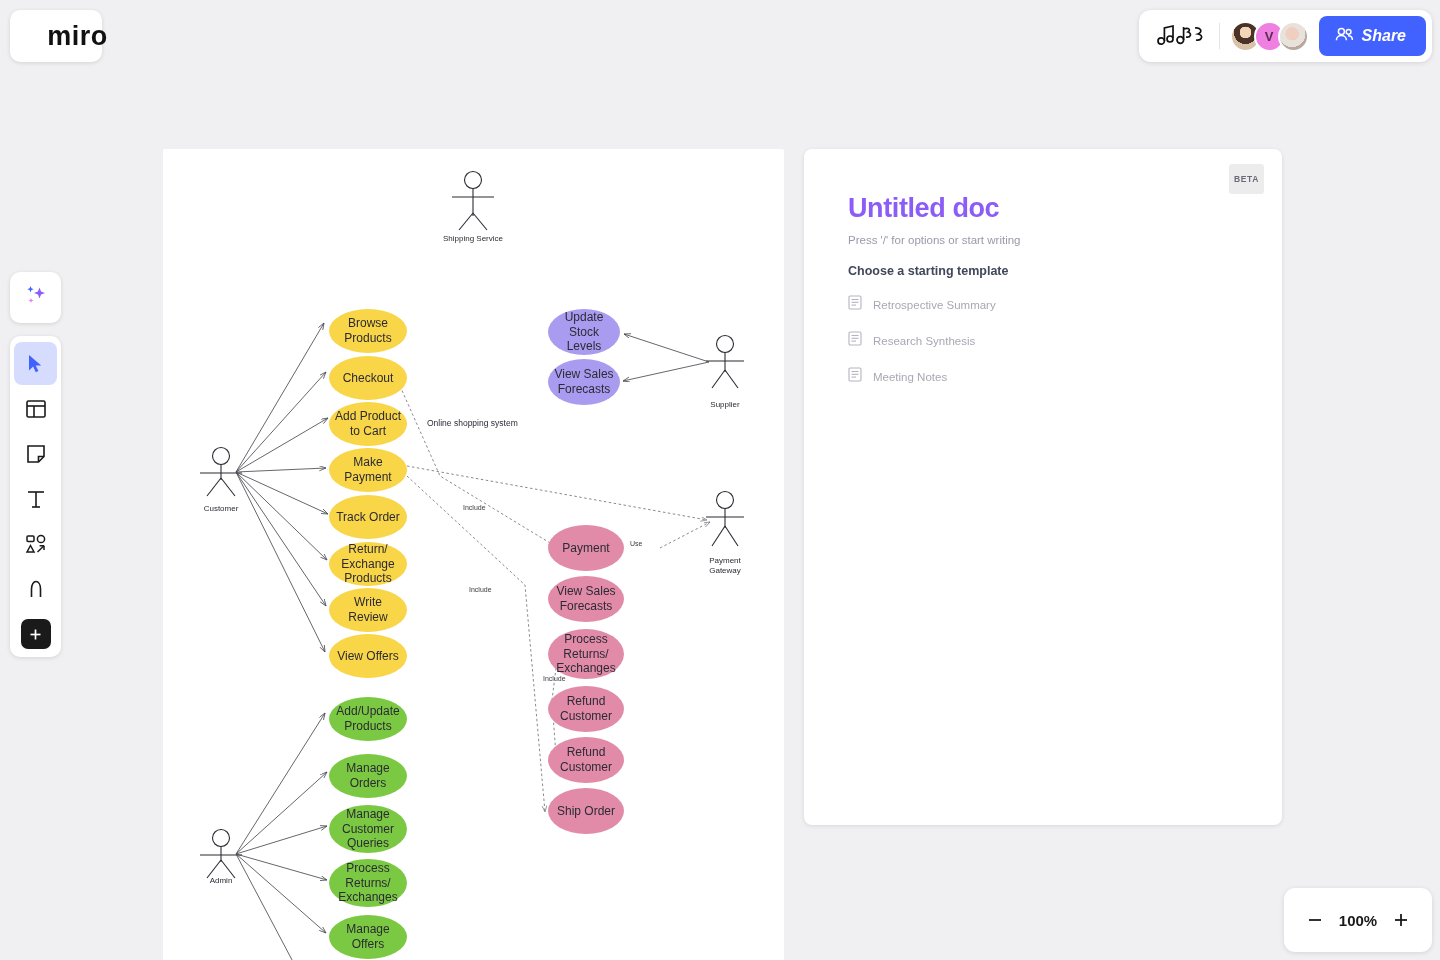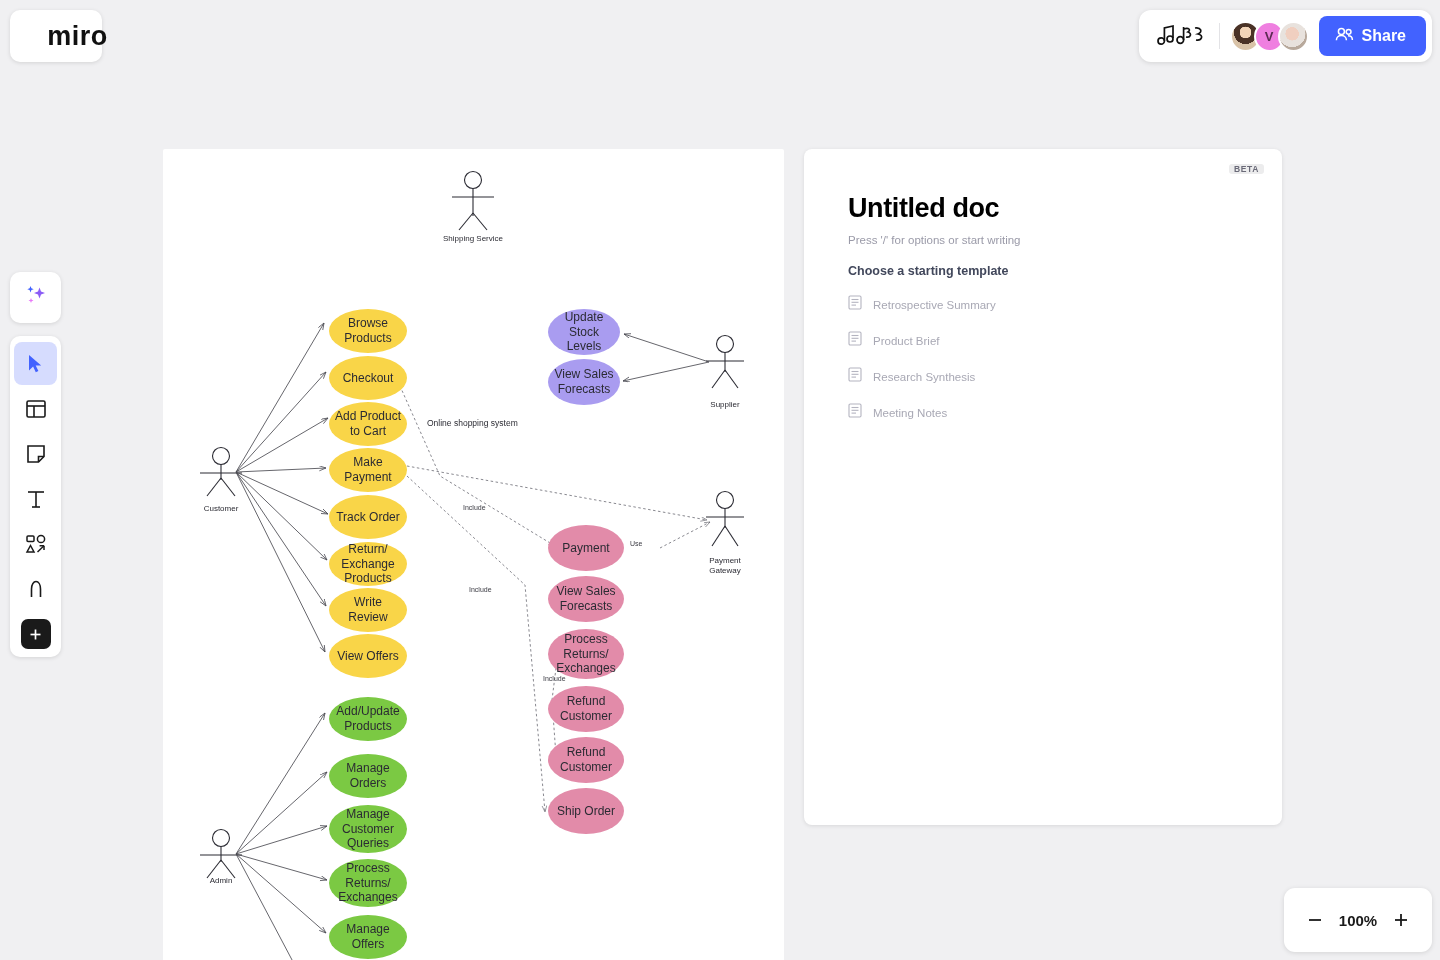--- a/index.html
+++ b/index.html
@@ -52,20 +52,21 @@
   .avatar:first-child { margin-left: 0; }
   .av-photo1 { background: radial-gradient(circle at 50% 35%, #f2d4b8 0 26%, #4a3226 27% 52%, #d9c3a8 53% 100%); }
   .av-init   { background: #ef7fe0; }
   .av-photo2 { background: radial-gradient(circle at 45% 40%, #f0cfc0 0 30%, #e8e2dd 31% 60%, #b8a99c 61% 100%); }
   #share-btn {
     display: flex; align-items: center; gap: 8px;
     background: #4262ff; color: #fff; border: none;
     height: 40px; padding: 0 20px 0 16px; border-radius: 8px;
     font-size: 16px; font-weight: 600; cursor: pointer;
     font-family: "Liberation Sans", sans-serif;
+    font-style: italic;
   }
 
   
   #ai-card {
     position: absolute; left: 10px; top: 272px;
     width: 51px; height: 51px; background: #fff;
     border-radius: 10px; box-shadow: 0 1px 4px rgba(0,0,0,.12);
     display: flex; align-items: center; justify-content: center;
   }
   #tools {
@@ -96,24 +97,24 @@
   .zbtn {
     width: 34px; height: 34px; border: none; background: transparent;
     cursor: pointer; display: flex; align-items: center; justify-content: center;
   }
   #zoom-level { font-size: 15px; font-weight: 600; color: #1a1a1a; min-width: 44px; text-align: center; }
 
   
   #beta-badge {
     position: absolute; right: 18px; top: 15px;
     font-size: 8.5px; font-weight: 700; color: #6a6a78;
-    letter-spacing: .6px; background: #ececed; padding: 0 5px; border-radius: 3px;
+    letter-spacing: .6px; background: #ececed; padding: 10px 5px; border-radius: 3px;
   }
   #doc-inner { padding: 44px 44px 0 44px; position: relative; height: 100%; }
-  #doc-title { font-size: 27px; font-weight: 700; color: #000000; letter-spacing: -.4px; }
+  #doc-title { font-size: 27px; font-weight: 700; color: #8b5cf6; letter-spacing: -.4px; }
   #doc-hint  { font-size: 11.5px; color: #9a9aa8; margin-top: 10px; }
   #doc-sub   { font-size: 12.5px; font-weight: 700; color: #41475b; margin-top: 18px; }
   .tpl-row {
     display: flex; align-items: center; gap: 11px; margin-top: 17px; cursor: pointer;
   }
   .tpl-label { font-size: 11.5px; color: #a8a8b4; }
 
   
   #diagram { position: absolute; left: 0; top: 0; width: 621px; height: 820px; }
   #svg-layer { position: absolute; left: 0; top: 0; }
@@ -322,29 +323,20 @@
               </svg></span>
             <span class="tpl-label">Retrospective Summary</span>
           </div>
           <div class="tpl-row">
             <span><svg width="14" height="15" viewBox="0 0 14 15" fill="none" stroke="#b4b4c0" stroke-width="1.1">
                 <rect x="1" y="1" width="12" height="13" rx="1.2"></rect>
                 <line x1="3.5" y1="4.5" x2="10.5" y2="4.5"></line>
                 <line x1="3.5" y1="7.3" x2="10.5" y2="7.3"></line>
                 <line x1="3.5" y1="10.1" x2="8" y2="10.1"></line>
               </svg></span>
-            <span class="tpl-label">Product Brief</span>
-          </div>
-          <div class="tpl-row">
-            <span><svg width="14" height="15" viewBox="0 0 14 15" fill="none" stroke="#b4b4c0" stroke-width="1.1">
-                <rect x="1" y="1" width="12" height="13" rx="1.2"></rect>
-                <line x1="3.5" y1="4.5" x2="10.5" y2="4.5"></line>
-                <line x1="3.5" y1="7.3" x2="10.5" y2="7.3"></line>
-                <line x1="3.5" y1="10.1" x2="8" y2="10.1"></line>
-              </svg></span>
             <span class="tpl-label">Research Synthesis</span>
           </div>
           <div class="tpl-row">
             <span><svg width="14" height="15" viewBox="0 0 14 15" fill="none" stroke="#b4b4c0" stroke-width="1.1">
                 <rect x="1" y="1" width="12" height="13" rx="1.2"></rect>
                 <line x1="3.5" y1="4.5" x2="10.5" y2="4.5"></line>
                 <line x1="3.5" y1="7.3" x2="10.5" y2="7.3"></line>
                 <line x1="3.5" y1="10.1" x2="8" y2="10.1"></line>
               </svg></span>
             <span class="tpl-label">Meeting Notes</span>

